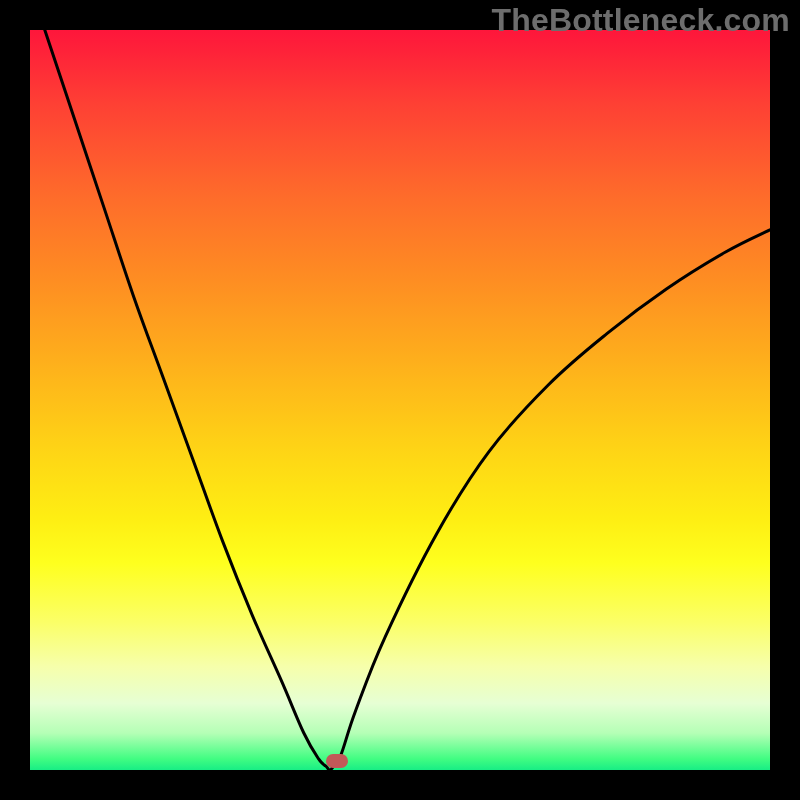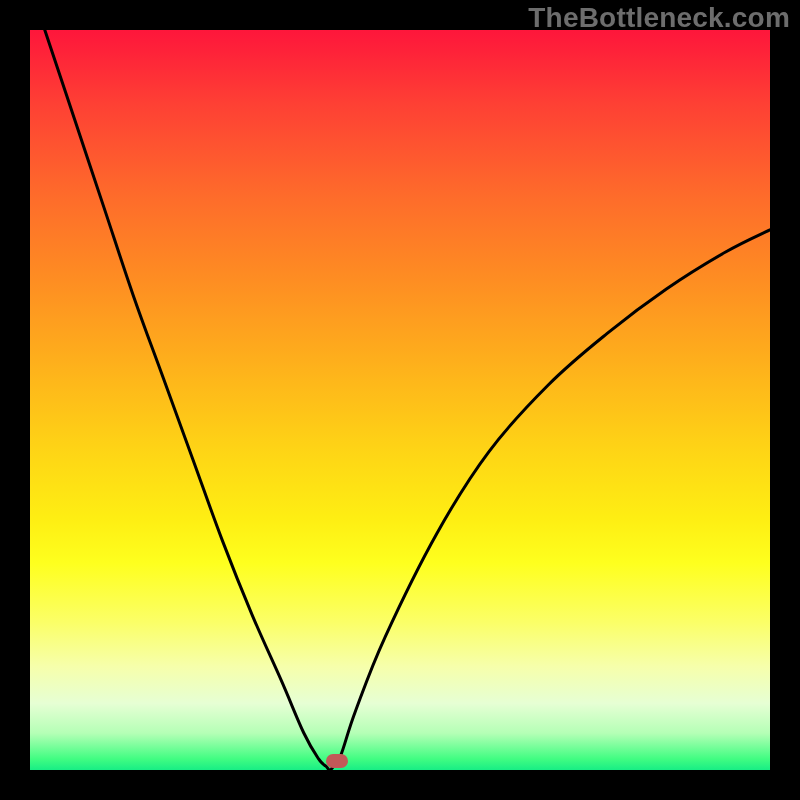--- a/index.html
+++ b/index.html
@@ -8,21 +8,21 @@
     position: relative;
     width: 800px;
     height: 800px;
     background: #000;
   }
   .watermark {
     position: absolute;
     top: 2px;
     right: 10px;
     font-family: Arial, Helvetica, sans-serif;
-    font-size: 28px;
+    font-size: 32px;
     font-weight: 600;
     color: #6d6d6d;
     letter-spacing: 0.2px;
     z-index: 10;
   }
   .plot {
     position: absolute;
     left: 30px;
     top: 30px;
     width: 740px;

